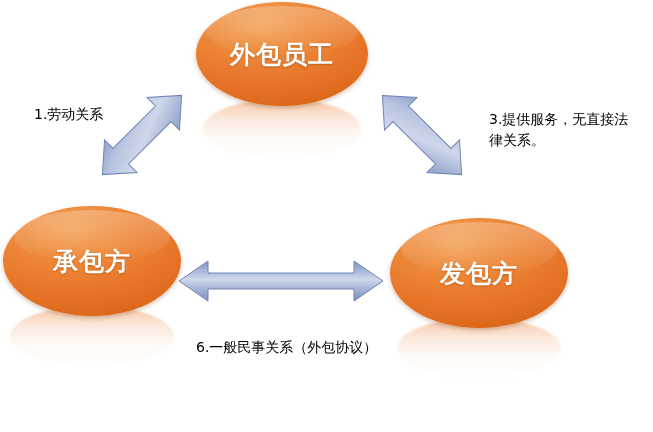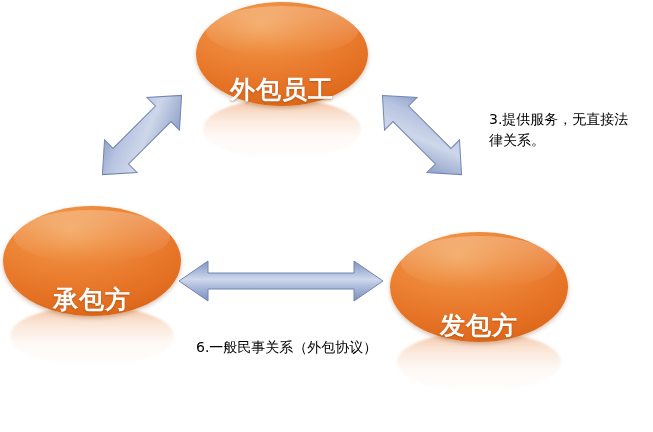--- a/index.html
+++ b/index.html
@@ -13,21 +13,21 @@
 
   
   .node{position:absolute;}
   .node .bubble{
     position:absolute;left:0;top:0;width:100%;height:100%;
     border-radius:50%;
     background:
       radial-gradient(ellipse 95% 85% at 38% 22%,
         #f2a055 0%, #ee8b3c 28%, #e8772a 62%, #df6a1d 88%, #d3610f 100%);
     box-shadow:0 2px 4px rgba(120,60,10,.30);
-    display:flex;align-items:flex-end;justify-content:center;
+    display:flex;align-items:center;justify-content:center;
   }
   .node .bubble::after{
     content:"";position:absolute;left:6%;top:4%;width:88%;height:48%;
     border-radius:50%;
     background:linear-gradient(to bottom,rgba(255,255,255,.26),rgba(255,255,255,0));
     pointer-events:none;
   }
   .node .label{
     position:relative;z-index:2;
     color:#ffffff;font-weight:bold;
@@ -48,21 +48,21 @@
   }
 
   #node-top{left:196px;top:2px;width:172px;height:104px;}
   #node-top .label{font-size:25px;}
   #node-top .reflect{top:97px;height:60px;}
 
   #node-left{left:3px;top:206px;width:178px;height:110px;}
   #node-left .label{font-size:25px;}
   #node-left .reflect{top:100px;height:60px;}
 
-  #node-right{left:390px;top:232px;width:178px;height:110px;}
+  #node-right{left:390px;top:218px;width:178px;height:110px;}
   #node-right .label{font-size:25px;}
   #node-right .reflect{top:100px;height:60px;}
 
   
   .arrow{position:absolute;}
   .arrow svg{display:block;overflow:visible;}
 
   #arrow-left{left:78px;top:66px;width:128px;height:138px;}
   #arrow-right{left:358px;top:66px;width:128px;height:138px;}
   #arrow-bottom{left:176px;top:256px;width:210px;height:50px;}
@@ -167,19 +167,20 @@
       </defs>
       <path d="M 3,25
                L 32,5 L 32,17
                L 178,17 L 178,5
                L 207,25
                L 178,45 L 178,33
                L 32,33 L 32,45 Z" fill="url(#gradHoriz)" stroke="#7186b4" stroke-width="1"></path>
     </svg>
   </div>
 
+  <div class="caption" id="cap-1">1.劳动关系</div>
 
   <div class="caption" id="cap-3">3.提供服务，无直接法
 律关系。</div>
 
   <div class="caption" id="cap-2">6.一般民事关系（外包协议）</div>
 
 </div>
 
 </body></html>

